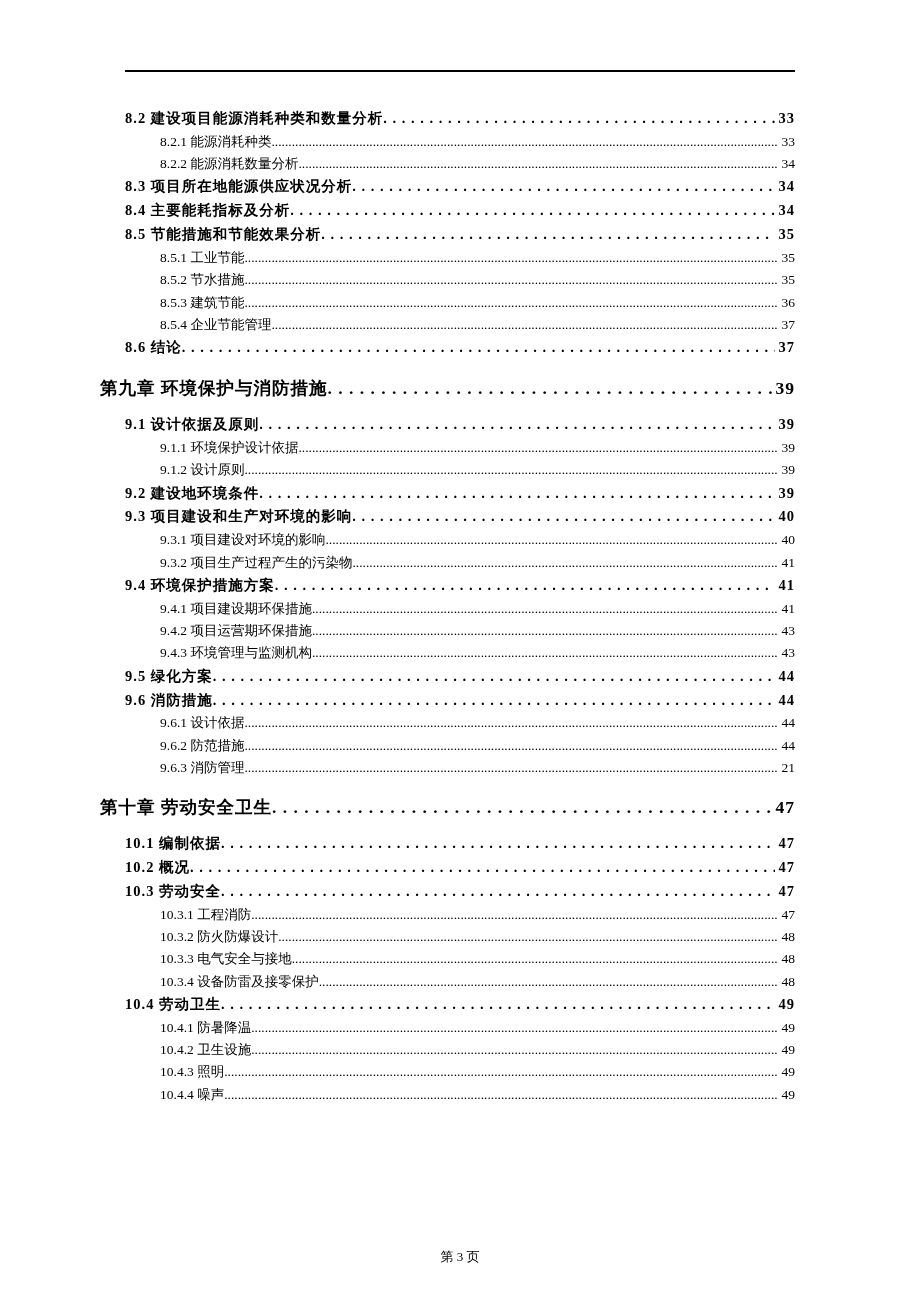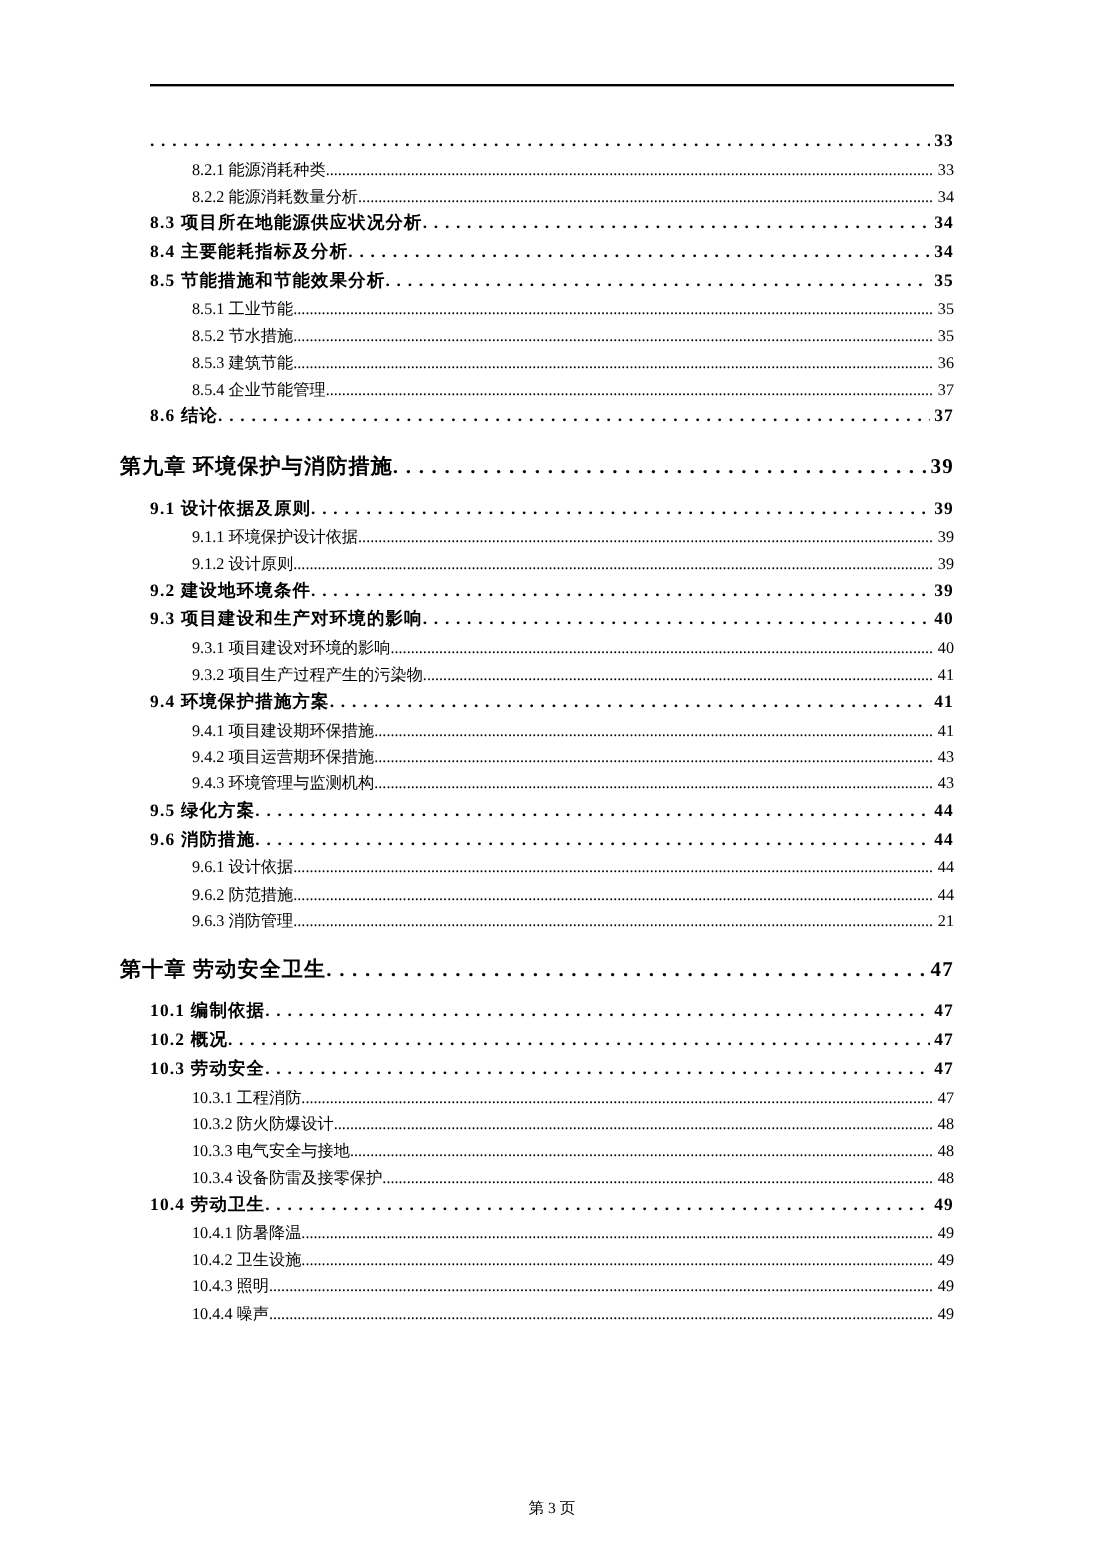--- a/index.html
+++ b/index.html
@@ -73,20 +73,21 @@
       font-size: 13px;
     }
   </style>
 </head>
 <body>
 
 <div class="divider"></div>
 
 <div class="toc" id="toc-container">
     <div class="entry level2">
+      <span class="title">8.2 建设项目能源消耗种类和数量分析</span>
       <span class="dots"></span>
       <span class="page">33</span>
     </div>
     <div class="entry level3">
       <span class="title">8.2.1 能源消耗种类</span>
       <span class="dots"></span>
       <span class="page">33</span>
     </div>
     <div class="entry level3">
       <span class="title">8.2.2 能源消耗数量分析</span>

